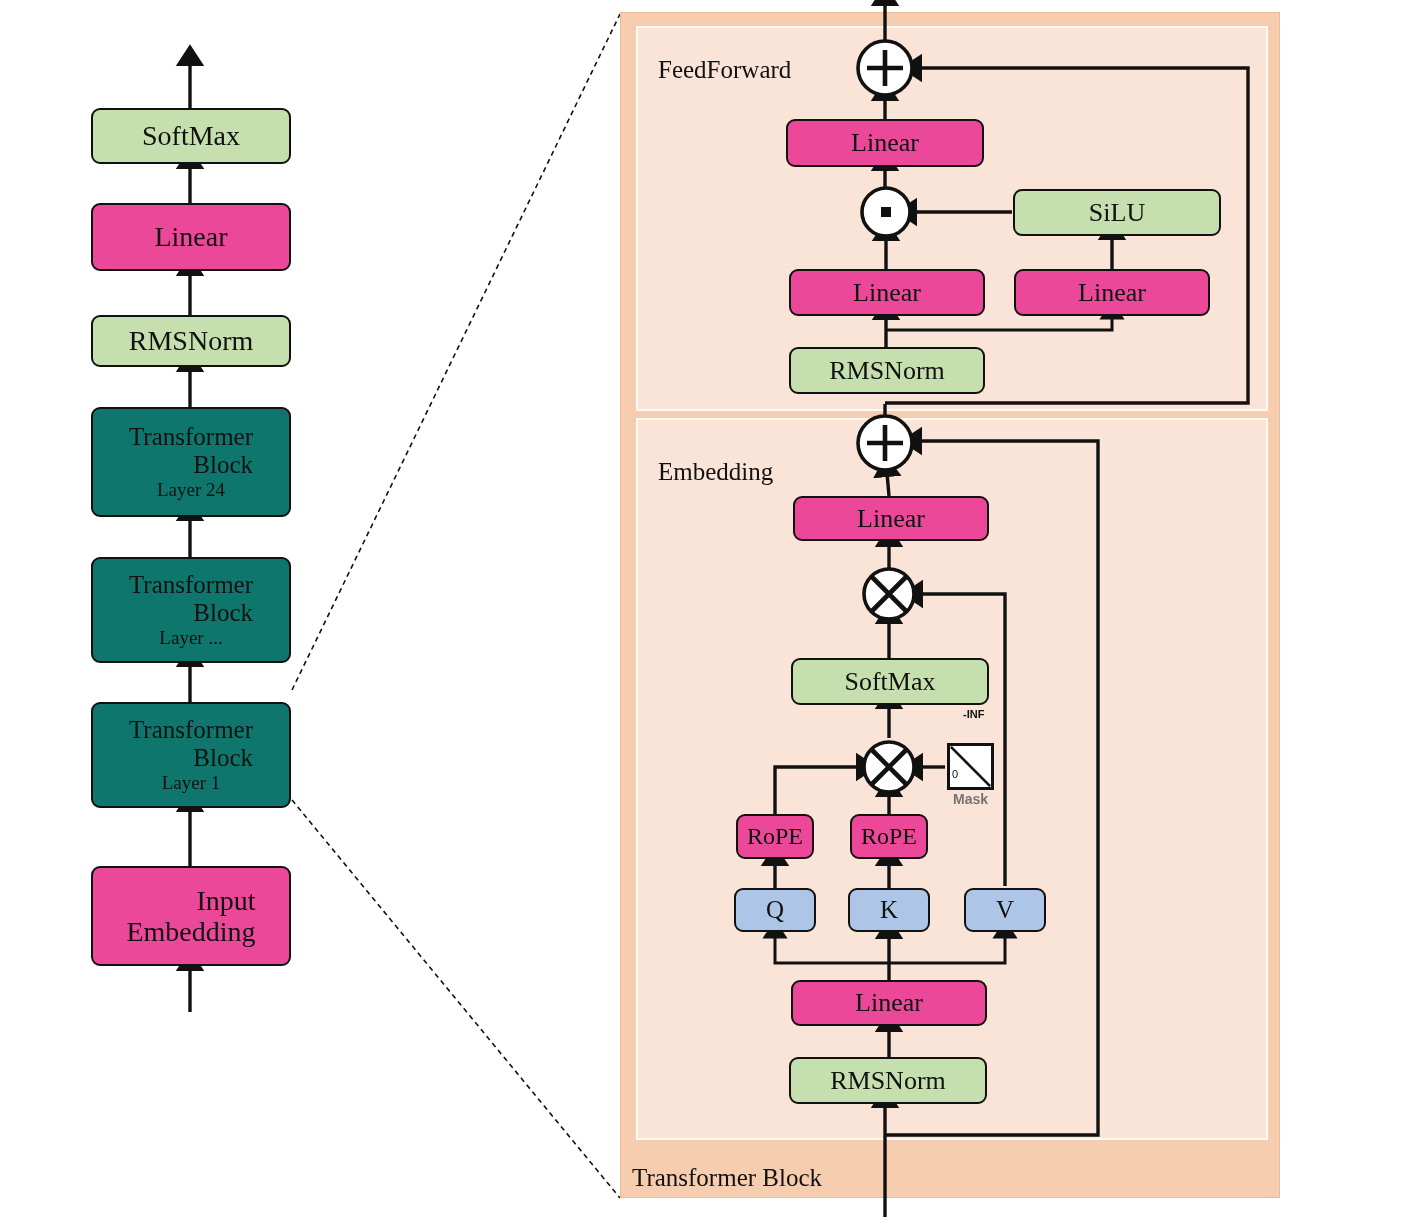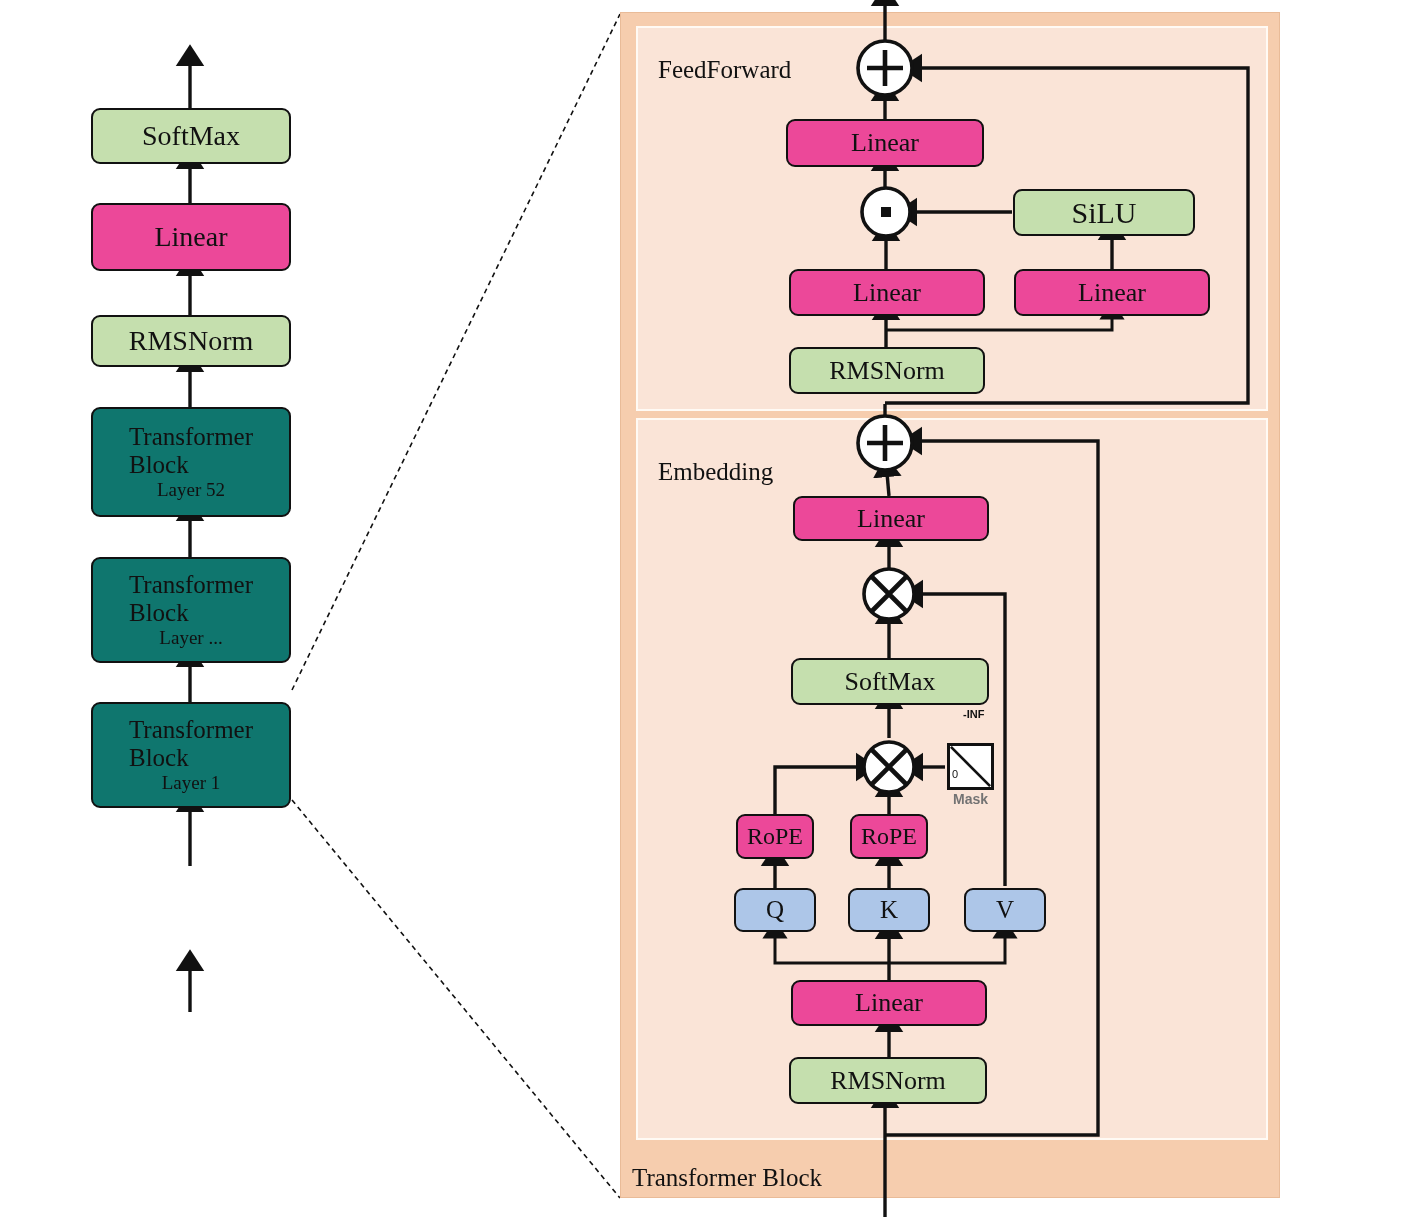--- a/index.html
+++ b/index.html
@@ -7,21 +7,21 @@
        font-family:"Liberation Serif","DejaVu Serif",serif;color:#111;}
   #stage{position:absolute;inset:0;}
   svg.layer{position:absolute;left:0;top:0;width:1420px;height:1217px;overflow:visible;}
   .wire{stroke:#111;stroke-width:3.4;fill:none;}
   .wire-thin{stroke:#111;stroke-width:3.0;fill:none;}
   .dash{stroke:#111;stroke-width:1.6;fill:none;stroke-dasharray:5 4;}
   .opcirc{fill:#ffffff;stroke:#111;stroke-width:3.6;}
   .opglyph{stroke:#111;stroke-width:4.6;fill:none;stroke-linecap:butt;}
   .node{position:absolute;box-sizing:border-box;border:2.6px solid #111;
         border-radius:9px;display:flex;flex-direction:column;
-        align-items:center;justify-content:center;text-align:left;
+        align-items:center;justify-content:center;text-align:right;
         line-height:1.12;}
   .green{background:#c5dfae;}
   .blue{background:#ec4899;}
   .blue2{background:#adc6e8;}
   .peach{background:#0f766e;}
   .panel{position:absolute;box-sizing:border-box;}
   .outerpanel{background:#f6cdae;border:1px solid #e9bb98;}
   .innerpanel{background:#fae4d7;border:2px solid #fffaf4;}
   .sectlabel{position:absolute;font-size:25px;color:#111;}
   .sub{font-size:19px;}
@@ -72,35 +72,39 @@
     <span>Linear</span>
   </div>
 
   <div class="node green" style="left:91px;top:315px;width:200px;height:52px;font-size:28px;">
     <span>RMSNorm</span>
   </div>
 
   <div class="node peach" style="left:91px;top:407px;width:200px;height:110px;font-size:25px;">
     <span style="white-space:pre-line;">Transformer
 Block</span>
-    <span class="sub">Layer 52</span>
+    <span class="sub">Layer 24</span>
   </div>
 
   <div class="node peach" style="left:91px;top:557px;width:200px;height:106px;font-size:25px;">
     <span style="white-space:pre-line;">Transformer
 Block</span>
     <span class="sub">Layer ...</span>
   </div>
 
   <div class="node peach" style="left:91px;top:702px;width:200px;height:106px;font-size:25px;">
     <span style="white-space:pre-line;">Transformer
 Block</span>
     <span class="sub">Layer 1</span>
   </div>
 
+  <div class="node blue" style="left:91px;top:866px;width:200px;height:100px;font-size:28px;">
+    <span style="white-space:pre-line;">Input
+Embedding</span>
+  </div>
 
   <div class="panel outerpanel" style="left:620px;top:12px;width:660px;height:1186px;"></div>
 
   <div class="panel innerpanel" style="left:636px;top:26px;width:632px;height:385px;"></div>
 
   <div class="panel innerpanel" style="left:636px;top:418px;width:632px;height:722px;"></div>
 
   <div class="sectlabel" style="left:658px;top:56px;">FeedForward</div>
 
   <div class="sectlabel" style="left:658px;top:458px;">Embedding</div>
@@ -130,21 +134,21 @@
     <path class="opglyph" d="M885,50 L885,86 M867,68 L903,68"></path>
 
     <circle class="opcirc" cx="886" cy="212" r="24"></circle>
     <rect x="881" y="207" width="10" height="10" fill="#111"></rect>
   </svg>
 
   <div class="node blue" style="left:786px;top:119px;width:198px;height:48px;font-size:26px;">
     <span>Linear</span>
   </div>
 
-  <div class="node green" style="left:1013px;top:189px;width:182px;height:47px;font-size:30px;">
+  <div class="node green" style="left:1013px;top:189px;width:208px;height:47px;font-size:26px;">
     <span>SiLU</span>
   </div>
 
   <div class="node blue" style="left:789px;top:269px;width:196px;height:47px;font-size:26px;">
     <span>Linear</span>
   </div>
 
   <div class="node blue" style="left:1014px;top:269px;width:196px;height:47px;font-size:26px;">
     <span>Linear</span>
   </div>

